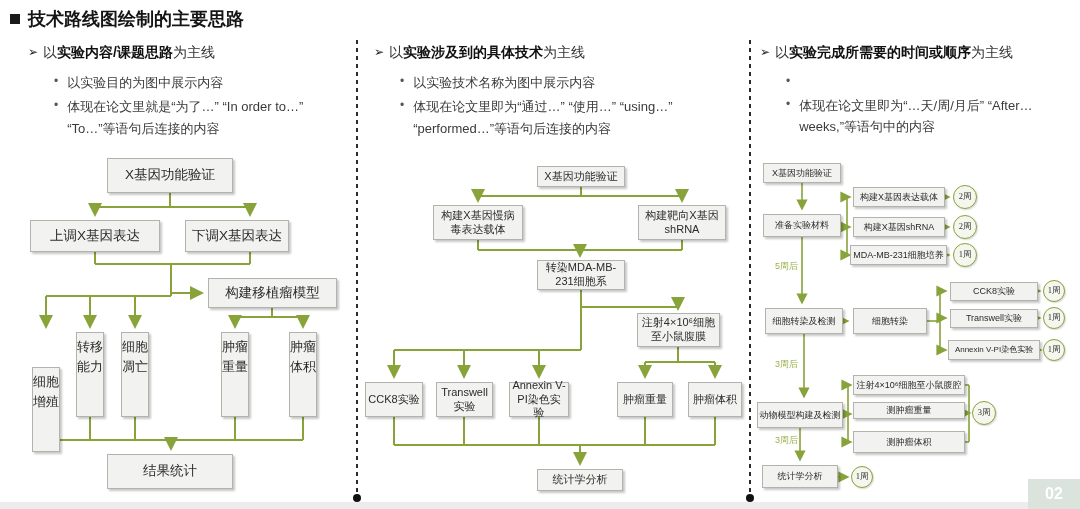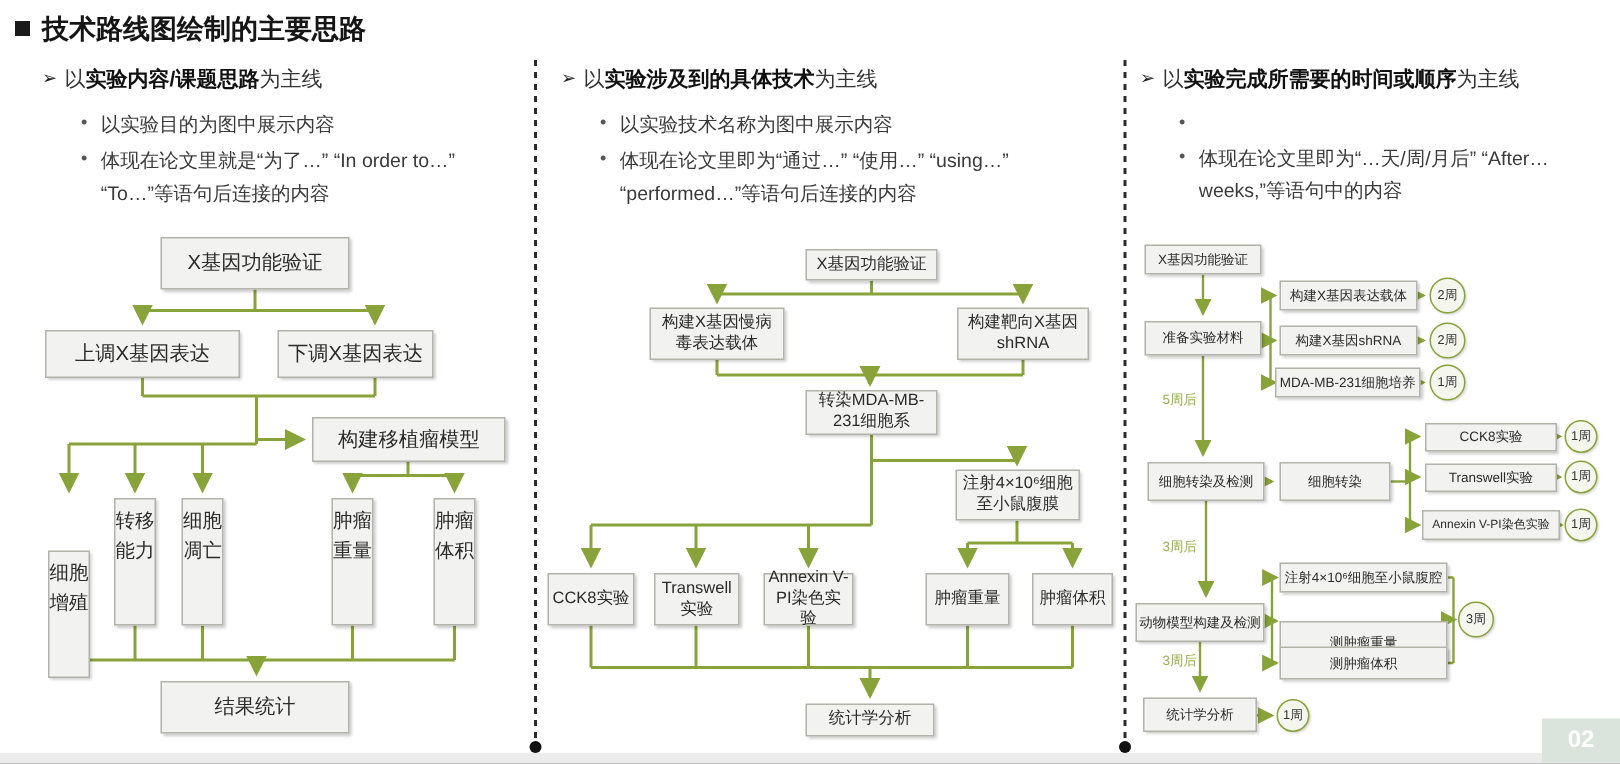--- a/index.html
+++ b/index.html
@@ -33,21 +33,21 @@
         color:#2b2b2b;box-sizing:border-box;line-height:1.25;}
   .f14{font-size:13.5px;}
   .f11{font-size:11px;}
   .f9{font-size:9px;line-height:1.2;}
   .vbox{writing-mode:horizontal-tb;word-break:break-all;font-size:13px;line-height:1.55;
         padding:4px 0;align-items:flex-start;}
   .nowrap{white-space:nowrap;}
   
   .tc{position:absolute;border:1.5px solid #87a33a;border-radius:50%;background:#f5f7ef;
       color:#333;display:flex;align-items:center;justify-content:center;font-size:8.5px;
-      box-sizing:border-box;box-shadow:1px 1px 1.5px rgba(0,0,0,.15);}
+      box-sizing:border-box;box-shadow:1px 1px 1.5px rgba(0,0,0,.15);font-family:Liberation Serif, serif;}
   .wait-label{position:absolute;font-size:9px;color:#9ab04a;background:#fff;padding:0 1px;}
   
   svg.connectors{position:absolute;left:0;top:0;z-index:0;}
   .slide > div{z-index:1;}
   svg .c{stroke:#87a33a;stroke-width:2;fill:none;}
   svg .c3{stroke:#87a33a;stroke-width:1.6;fill:none;}
 </style>
 </head>
 <body>
 
@@ -240,21 +240,21 @@
   <div class="fbox f9 nowrap" style="left:950px;top:282px;width:88px;height:19px;">CCK8实验</div>
   <div class="fbox f9 nowrap" style="left:950px;top:309px;width:88px;height:19px;">Transwell实验</div>
   <div class="fbox f9 nowrap" style="left:948px;top:340px;width:92px;height:20px;font-size:8px;">Annexin V-PI染色实验</div>
   <div class="tc" style="left:1043px;top:280px;width:22px;height:22px;">1周</div>
   <div class="tc" style="left:1043px;top:307px;width:22px;height:22px;">1周</div>
   <div class="tc" style="left:1043px;top:339px;width:22px;height:22px;">1周</div>
   <div class="wait-label" style="left:774px;top:358px;">3周后</div>
 
   <div class="fbox f9" style="left:757px;top:402px;width:86px;height:26px;">动物模型构建及检测</div>
   <div class="fbox f9 nowrap" style="left:853px;top:375px;width:112px;height:20px;">注射4×10⁶细胞至小鼠腹腔</div>
-  <div class="fbox f9" style="left:853px;top:414px;width:112px;height:28px;">测肿瘤重量</div>
+  <div class="fbox f9" style="left:853px;top:402px;width:112px;height:17px;">测肿瘤重量</div>
   <div class="fbox f9" style="left:853px;top:431px;width:112px;height:22px;">测肿瘤体积</div>
   <div class="tc" style="left:972px;top:401px;width:24px;height:24px;">3周</div>
   <div class="wait-label" style="left:774px;top:434px;">3周后</div>
 
   <div class="fbox f9" style="left:762px;top:465px;width:76px;height:23px;">统计学分析</div>
   <div class="tc" style="left:851px;top:466px;width:22px;height:22px;">1周</div>
 
 </div>
 
 </body></html>

